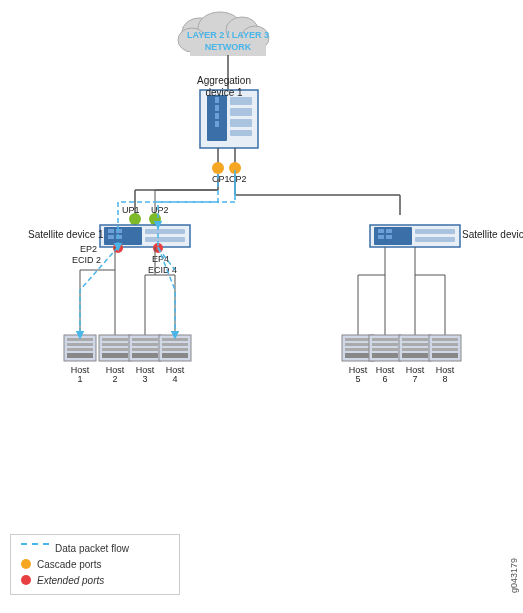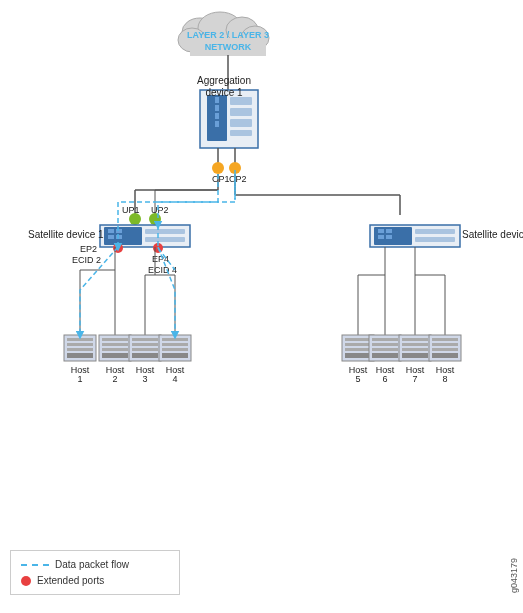--- a/index.html
+++ b/index.html
@@ -28,24 +28,24 @@
       bottom: 18px;
       left: 10px;
       width: 170px;
       border: 1px solid #ccc;
       background: #fff;
       padding: 8px 10px;
       font-size: 10px;
     }
     .legend-item {
       display: flex;
-      align-items: center;
+      align-items: flex-start;
       margin-bottom: 5px;
     }
-    .legend-item:last-child { margin-bottom: 0; }
+    .legend-item:last-child { margin-bottom: 0; font-style: italic; }
     .legend-line {
       width: 28px;
       height: 2px;
       border-top: 2px dashed #4ab5e8;
       margin-right: 6px;
       flex-shrink: 0;
     }
     .legend-dot {
       width: 10px;
       height: 10px;
@@ -276,19 +276,23 @@
     <path d="M218,174 L218,202 L118,202 L118,247" fill="none" stroke="#4ab5e8" stroke-width="1.5" stroke-dasharray="5,3" marker-end="url(#arrowBlue)"></path>
     <path d="M118,247 L80,290 L80,335" fill="none" stroke="#4ab5e8" stroke-width="1.5" stroke-dasharray="5,3" marker-end="url(#arrowBlue)"></path>
   </svg>
 
   <div class="legend">
     <div class="legend-item">
       <div class="legend-line"></div>
       <span class="legend-text">Data packet flow</span>
     </div>
     <div class="legend-item">
+      <div class="legend-dot" style="background:#f5a623;"></div>
+      <span class="legend-text">Cascade ports</span>
+    </div>
+    <div class="legend-item">
       <div class="legend-dot" style="background:#e84040;"></div>
       <span class="legend-text">Extended ports</span>
     </div>
   </div>
 
   <div class="side-label">g043179</div>
 </div>
 
 </body></html>

